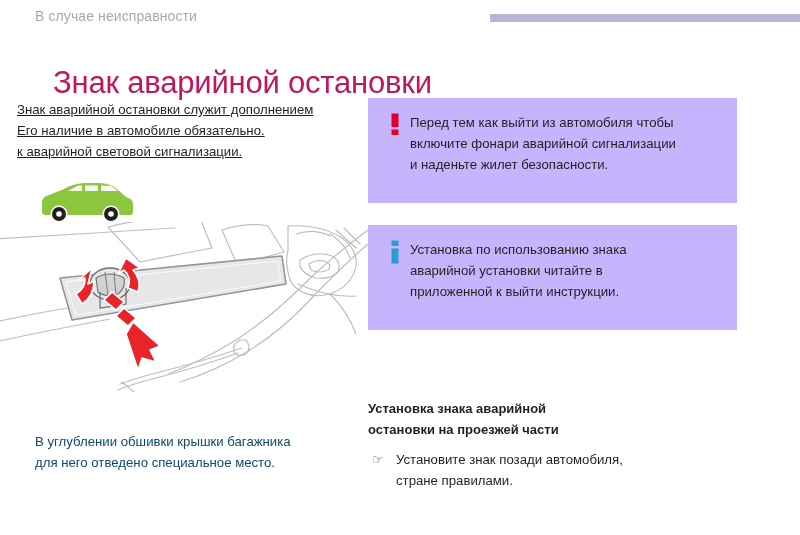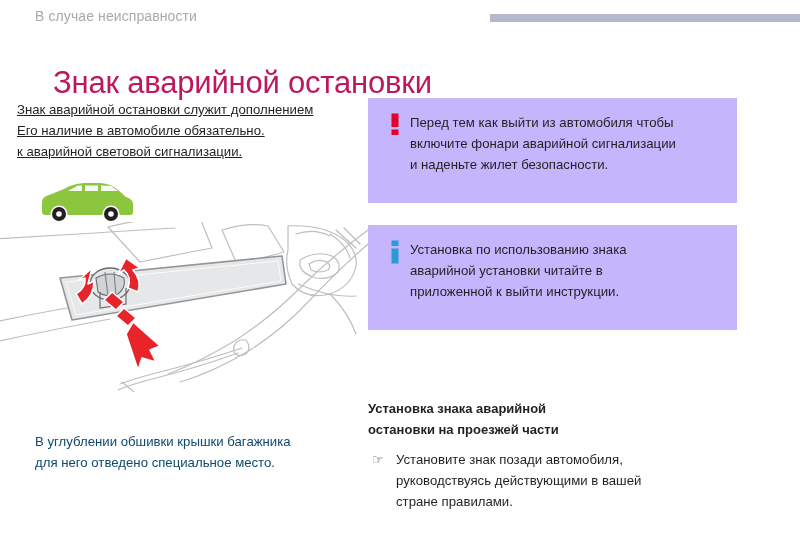--- a/index.html
+++ b/index.html
@@ -293,17 +293,16 @@
 
 <div class="section-right">
   <h2 class="section-heading">
     <span class="ln">Установка знака аварийной</span>
     <span class="ln">остановки на проезжей части</span>
   </h2>
   <div class="bullet-item">
     <span class="bullet-marker">☞</span>
     <span class="bullet-text">
       <span class="ln">Установите знак позади автомобиля,</span>
-      <span class="ln">руководствуясь действующими в вашей</span>
       <span class="ln">стране правилами.</span>
     </span>
   </div>
 </div>
 
 </body></html>

